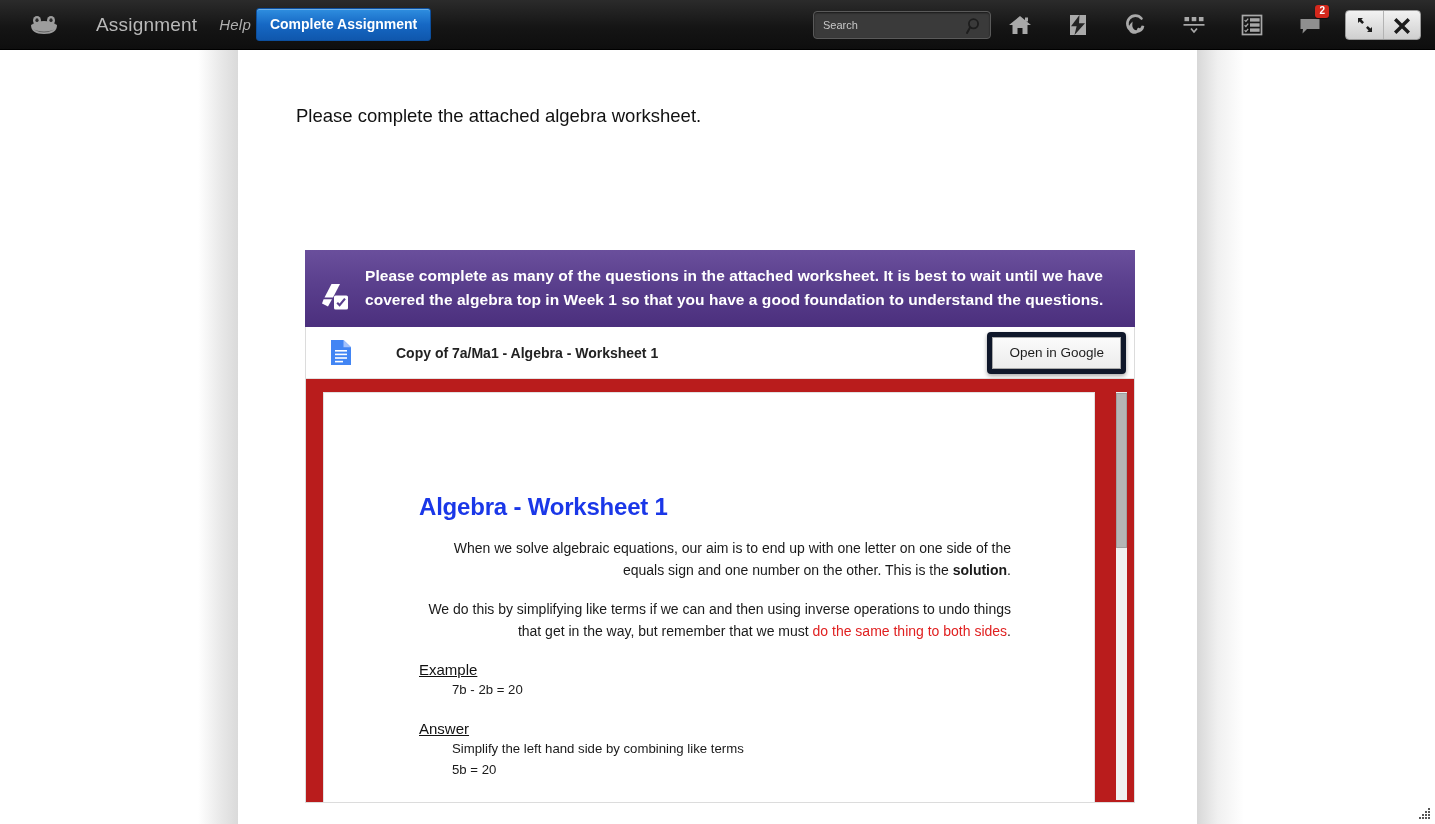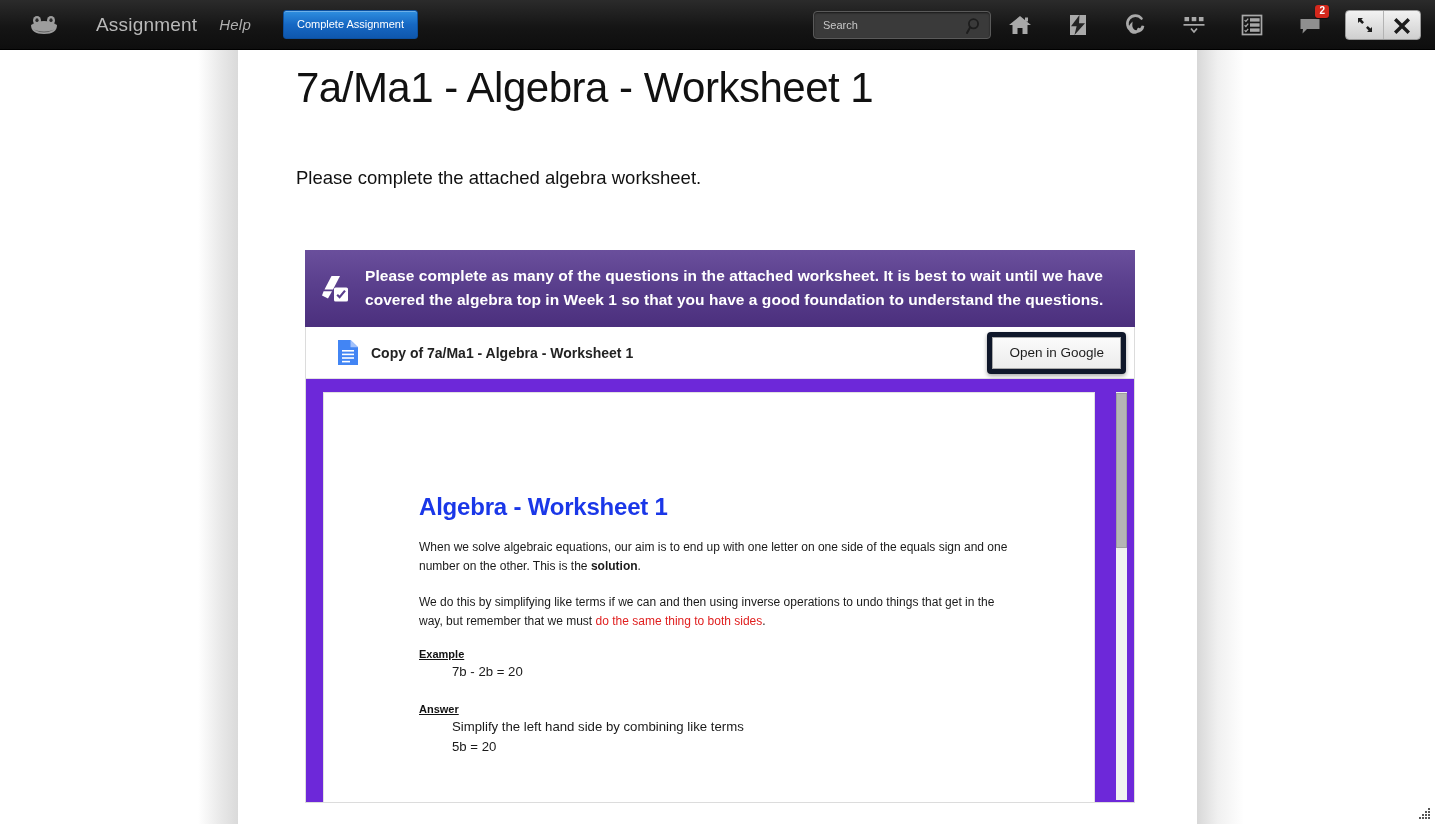--- a/index.html
+++ b/index.html
@@ -22,25 +22,25 @@
     width: 56px; display: flex; justify-content: center; align-items: center;
     margin-left: 16px;
   }
   .frog-logo { display:block; }
   .nav-link {
     color: #b9b9b9; font-size: 19px; letter-spacing: .2px;
     margin-left: 24px; cursor: pointer; white-space: nowrap;
   }
   .nav-link.help { font-size: 15px; color: #b0b0b0; margin-left: 22px; font-style: italic; }
   .complete-btn {
-    margin-left: 32px;
+    margin-left: 5px;
     background: linear-gradient(180deg, #2f8fe0 0%, #1668c4 50%, #0f57ad 100%);
     border: 1px solid #0c4f9e;
     border-radius: 3px;
-    color: #fff; font-size: 11px; font-weight: normal;
+    color: #fff; font-size: 14px; font-weight: bold;
     padding: 7px 13px 8px; cursor: pointer;
     box-shadow: inset 0 1px 0 rgba(255,255,255,.3);
     white-space: nowrap;
   }
   .topbar-right {
     margin-left: auto; display: flex; align-items: center; height: 50px;
   }
   .search-box {
     position: relative;
     width: 178px; height: 28px;
@@ -119,35 +119,36 @@
   }
 
   
   .attach-card {
     position: absolute; left: 67px; top: 200px;
     width: 830px;
   }
   .attach-banner {
     background: linear-gradient(180deg, #6a4f9c 0%, #5a3f8d 45%, #4b2f7d 100%);
     padding: 14px 18px 16px 16px;
-    display: flex; align-items: center; gap: 14px;
+    display: flex; align-items: flex-end; gap: 14px;
   }
   .drive-ico { flex: 0 0 auto; margin-top: 3px; }
   .attach-banner-text {
     color: #fff; font-size: 15.5px; font-weight: bold;
     line-height: 1.52; letter-spacing: .05px;
   }
   .attach-filerow {
     background: #fff;
     border-left: 1px solid #dcdcdc; border-right: 1px solid #dcdcdc;
     border-bottom: 1px solid #e2e2e2;
     height: 52px;
     display: flex; align-items: center;
-    padding: 0 8px 0 31px;
+    padding: 0 8px 0 24px;
     position: relative;
+    gap: 32px;
   }
   .docs-ico { flex: 0 0 auto; margin-right: 12px; }
   .file-name { font-size: 14px; font-weight: bold; color: #222; }
   .open-google-highlight {
     margin-left: auto;
     border: 5px solid #0f172a;
     border-radius: 4px;
     padding: 0; line-height: 0;
     box-shadow: 0 2px 4px rgba(0,0,0,.35);
     background: #be185d;
@@ -157,48 +158,48 @@
     background: linear-gradient(180deg,#fbfbfb 0%, #ececec 100%);
     border: 1px solid #a8a8a8;
     color: #1d1d1d; font-size: 13.5px;
     padding: 7px 16px 8px; cursor: pointer;
     font-family: "Liberation Sans", sans-serif;
     white-space: nowrap;
   }
 
   
   .doc-preview {
-    background: #6d28d9;
+    background: #b91c1c;
     border-left: 1px solid #dcdcdc; border-right: 1px solid #dcdcdc;
     border-bottom: 1px solid #dcdcdc;
     height: 424px;
     position: relative;
     padding: 13px 0 4px 17px;
     overflow: hidden;
   }
   .doc-page {
     background: #fff;
     border: 1px solid #e1e1e1;
     width: 772px; height: 420px;
     overflow: hidden;
     position: relative;
   }
   .doc-inner { padding: 100px 60px 0 95px; }
   .doc-h1 {
     color: #1a37e8; font-size: 24px; font-weight: bold;
     margin-bottom: 17px; letter-spacing: -.2px;
   }
   .doc-p {
-    font-size: 12px; color: #1a1a1a; line-height: 1.55;
-    margin-bottom: 18px; max-width: 592px;
+    font-size: 14px; color: #1a1a1a; line-height: 1.55;
+    margin-bottom: 18px; max-width: 592px; text-align: right;
   }
   .doc-p b { font-weight: bold; }
   .red-txt { color: #e02020; }
   .doc-head {
-    font-size: 11px; color: #111; font-weight: bold;
+    font-size: 15px; color: #111; font-weight: normal;
     text-decoration: underline; margin-bottom: 2px;
   }
   .doc-line { font-size: 13.2px; color: #1a1a1a; line-height: 1.55; margin-left: 33px; }
   .gap { height: 20px; }
 
   .preview-scrolltrack {
     position: absolute; right: 7px; top: 13px;
     width: 11px; height: 408px;
     background: #f1f1f1;
   }
@@ -310,21 +311,20 @@
 
   </div>
 </div>
 
 <div class="backdrop"></div>
 <div class="shadow-left"></div>
 <div class="shadow-right"></div>
 
 <div class="sheet">
 
-  <h1 class="page-title">7a/Ma1 - Algebra - Worksheet 1</h1>
   <div class="page-intro">Please complete the attached algebra worksheet.</div>
 
   <div class="attach-card">
 
     <div class="attach-banner">
       <svg class="drive-ico" width="30" height="28" viewBox="0 0 30 28">
         <path d="M10.5 1 L19 1 L12 14.5 L3.5 14.5 Z" fill="#ffffff"></path>
         <path d="M2.6 16.3 L11 16.3 L7 23.5 L1 20.5 Z" fill="#ffffff"></path>
         <rect x="13" y="12.5" width="14" height="14" rx="1.6" fill="#ffffff"></rect>
         <path d="M16.2 19.8 L18.6 22.2 L24 15.6" fill="none" stroke="#5a3f8d" stroke-width="2.2"></path>

